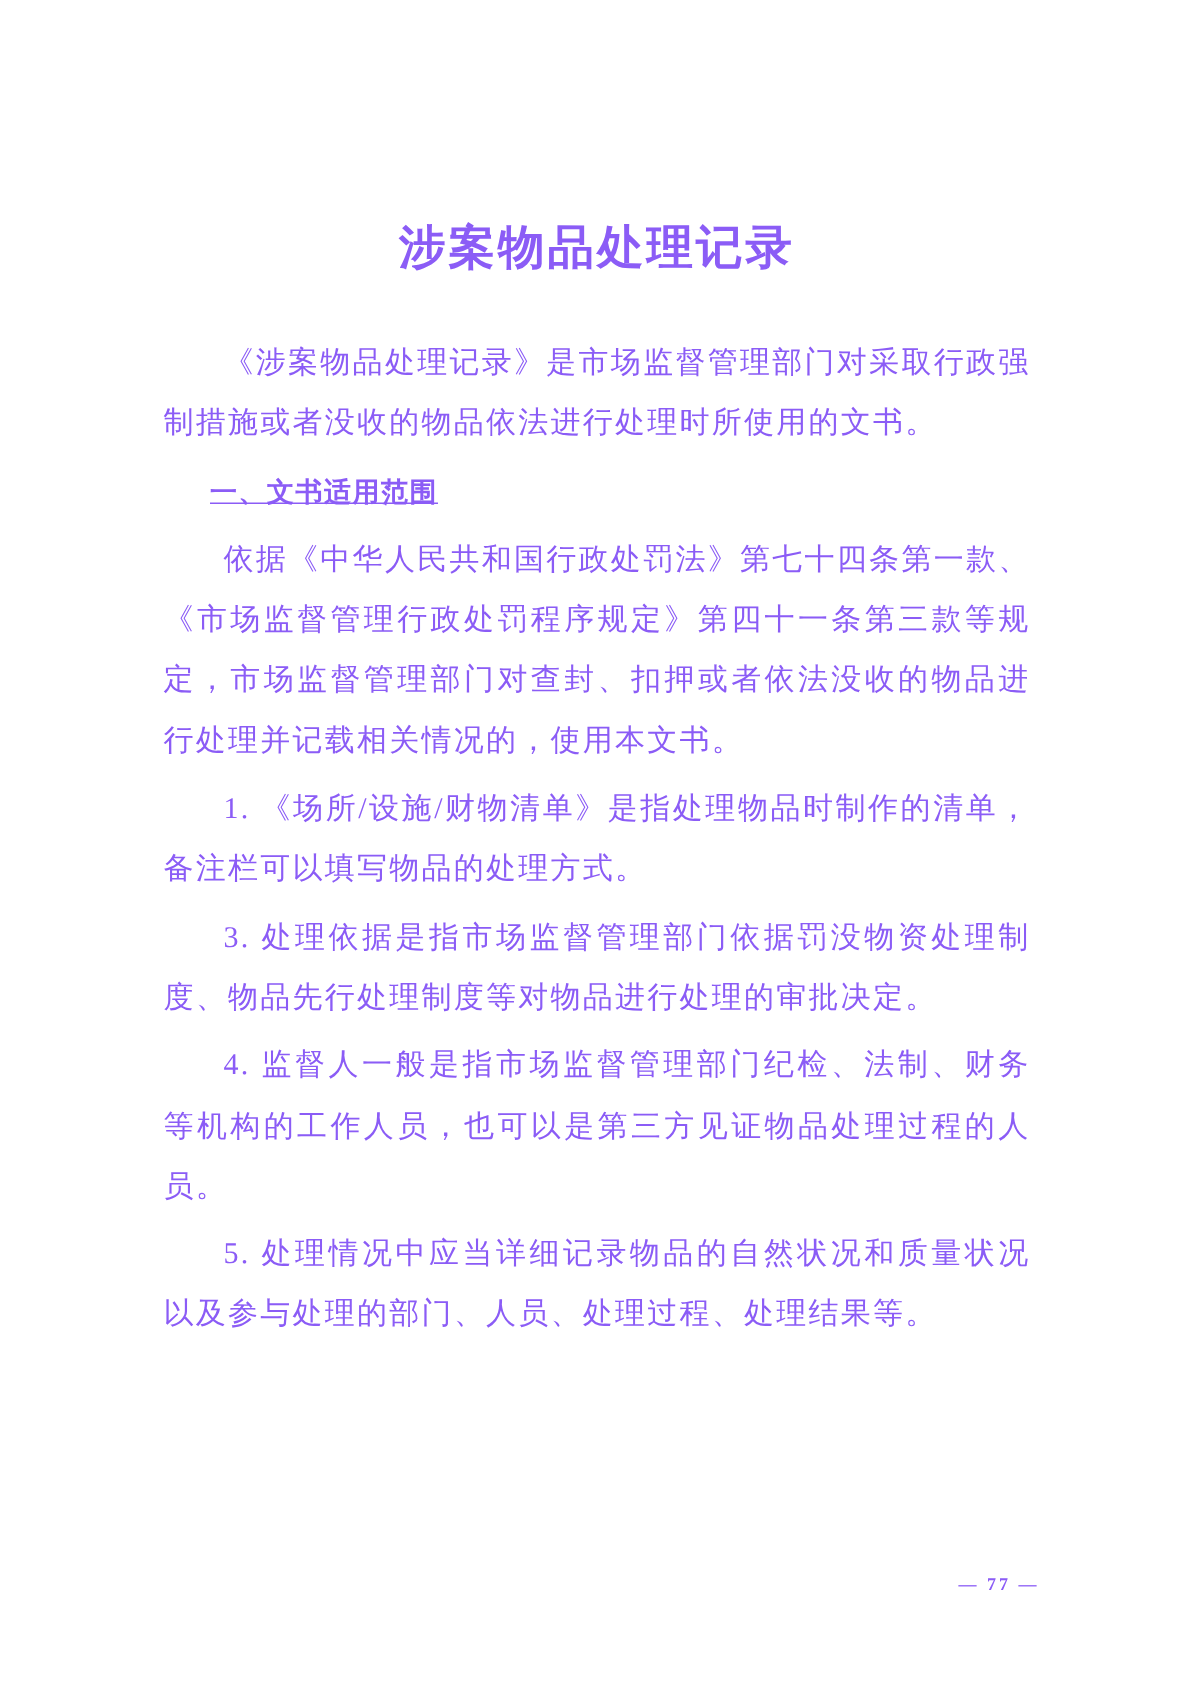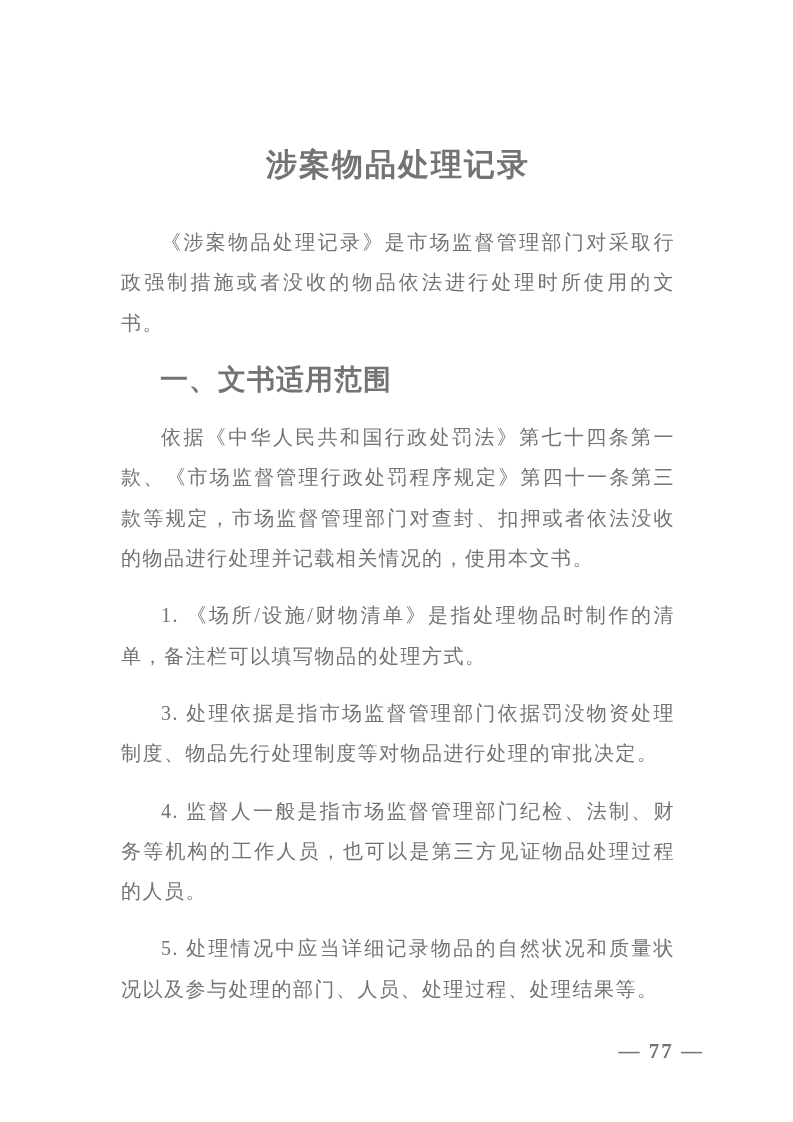--- a/index.html
+++ b/index.html
@@ -9,54 +9,55 @@
   }
   .page {
     position: relative;
     width: 793px;
     height: 1122px;
     margin: 0 auto;
     background: #ffffff;
     box-sizing: border-box;
     padding: 143px 101px 0 104px;
     font-family: "Liberation Serif", "DejaVu Serif", serif;
-    color: #737373;
+    color: #8b5cf6;
     overflow: hidden;
   }
   .doc-title {
     margin: 0 0 35px 0;
     font-size: 31px;
     line-height: 44px;
     font-weight: 700;
     text-align: center;
     letter-spacing: 2px;
     font-family: "Liberation Serif", "DejaVu Serif", serif;
   }
   .para {
-    margin: 17px;
+    margin: 5px;
     font-size: 20px;
     line-height: 40.3px;
     text-align: justify;
     text-indent: 2em;
     letter-spacing: 1.5px;
   }
   .heading {
     margin: 0;
-    font-size: 28px;
+    font-size: 18px;
     line-height: 40.3px;
     font-weight: 700;
     text-indent: 2em;
     letter-spacing: 1px;
     font-family: "Liberation Sans", "DejaVu Sans", sans-serif;
+    text-decoration: underline;
   }
   .page-number {
     position: absolute;
-    right: 89px;
+    right: 100px;
     bottom: 58px;
-    font-size: 21px;
+    font-size: 12px;
     font-weight: 700;
     letter-spacing: 2px;
     font-family: "Liberation Serif", "DejaVu Serif", serif;
   }
 </style>
 </head>
 <body>
 
 <div class="page">
 

